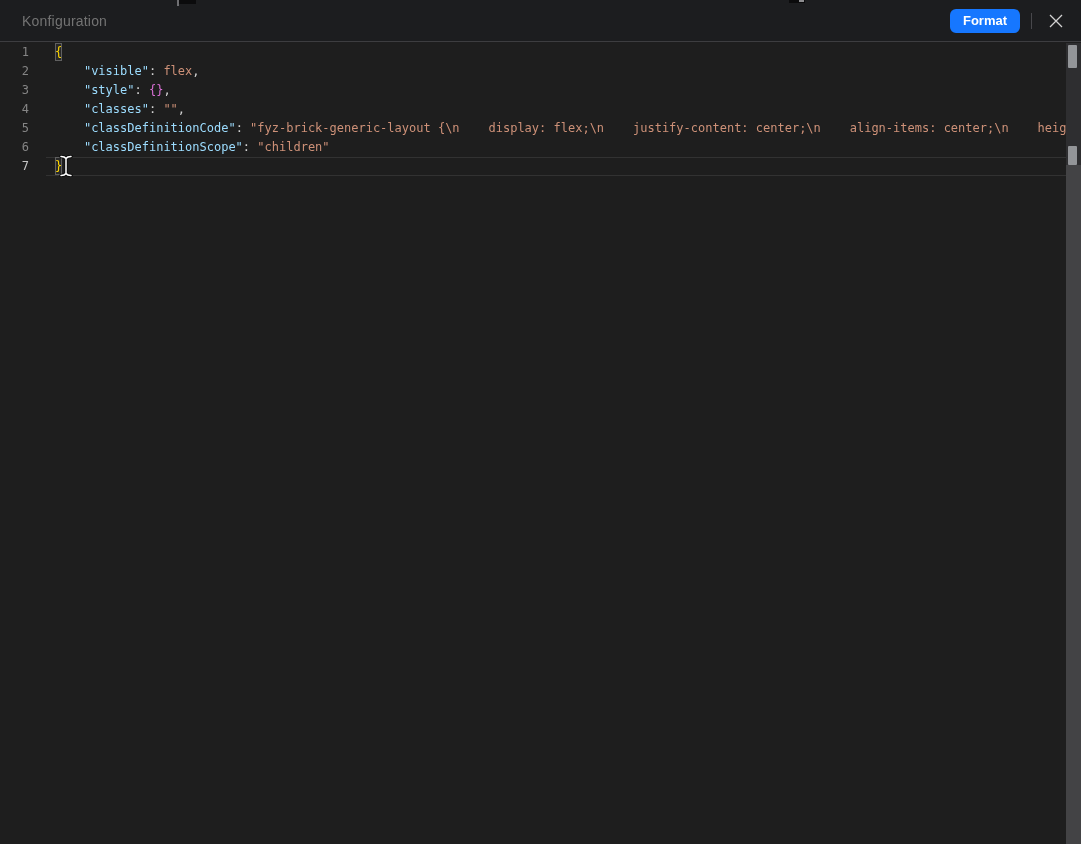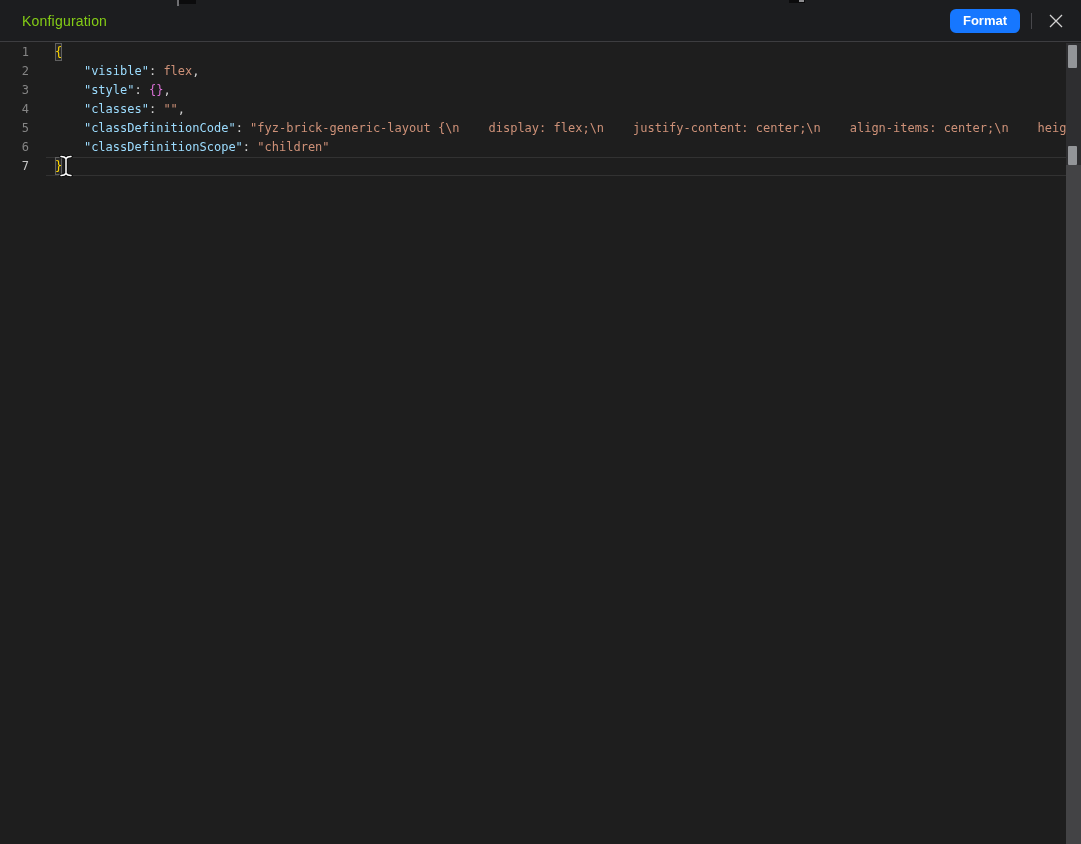--- a/index.html
+++ b/index.html
@@ -14,21 +14,21 @@
   
   .dialog-header{
     position:absolute;top:0;left:0;width:1081px;height:42px;
     background:var(--header-bg,#1c1d1f);
     border-bottom:1px solid var(--header-border,#3d3d40);
     box-sizing:border-box;
     display:flex;align-items:center;justify-content:space-between;
     padding:0 12px 0 22px;
   }
   .dialog-title{
-    color:#84cc16;font-size:14px;letter-spacing:.2px;
+    color:#737373;font-size:14px;letter-spacing:.2px;
   }
   .header-actions{display:flex;align-items:center;gap:11px;}
   .format-btn{
     background:var(--accent-blue,#1677ff);
     color:#ffffff;border:none;border-radius:6px;
     height:24px;padding:0 13px;
     font-family:"Liberation Sans",sans-serif;
     font-size:13px;font-weight:700;cursor:pointer;
   }
   .header-divider{width:1px;height:16px;background:#48484c;}

